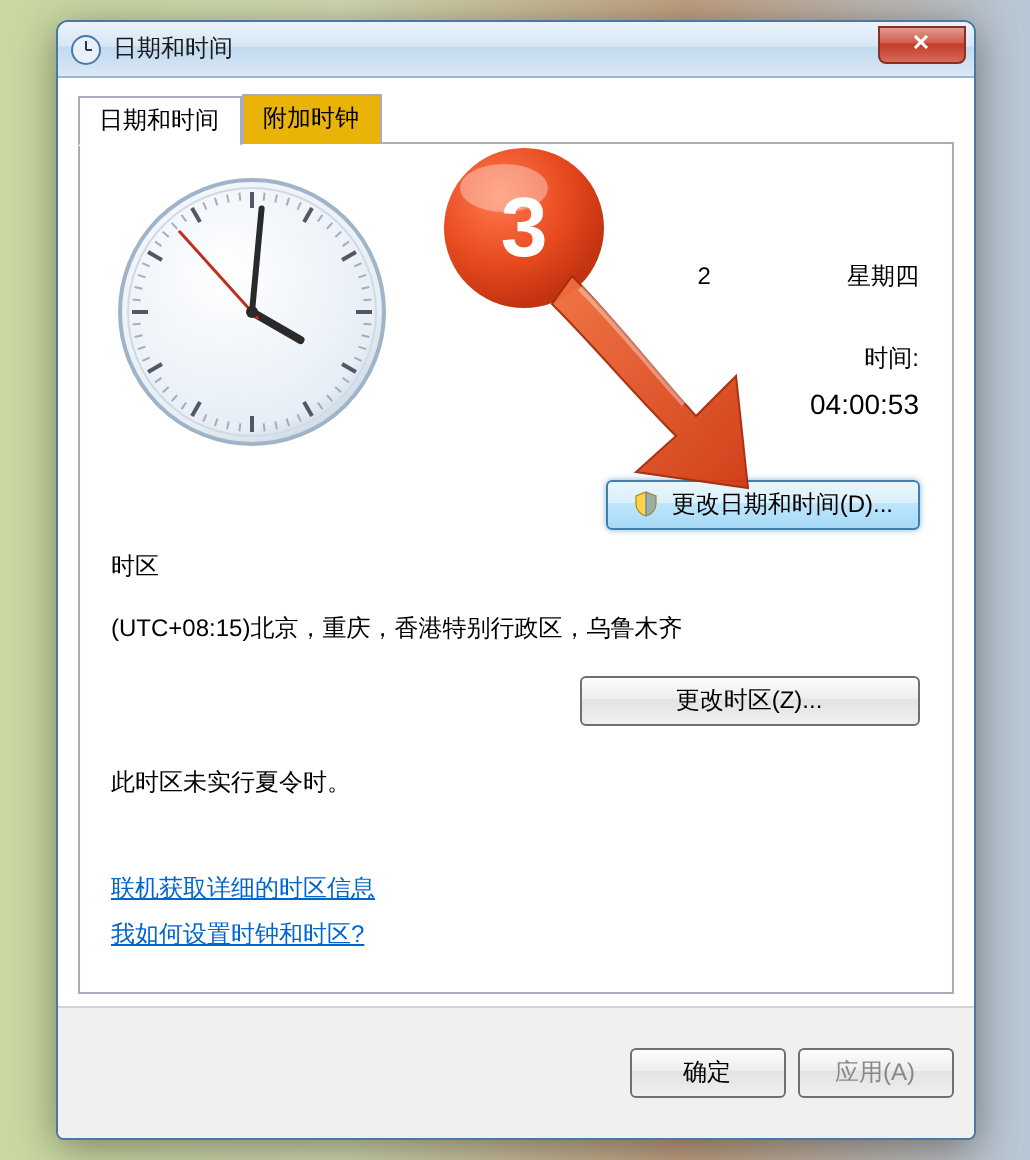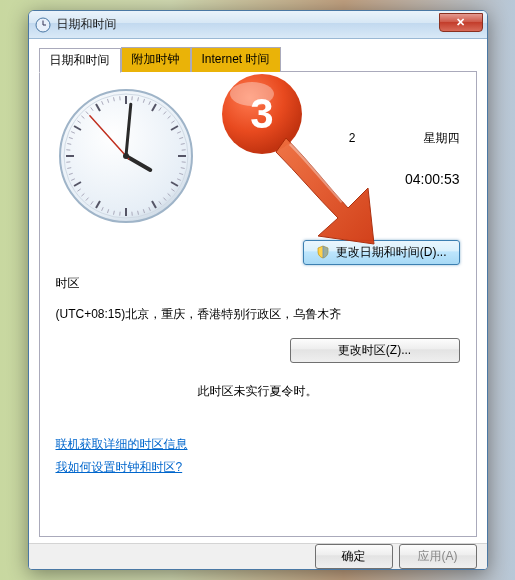--- a/index.html
+++ b/index.html
@@ -104,29 +104,29 @@
     border: 1px solid #3c7fb1;
     background: linear-gradient(#eaf6fd, #d9f0fc 45%, #bee6fd 46%, #a7d9f5);
     box-shadow: 0 0 3px rgba(60,127,177,0.6);
   }
   .row-changedt {
     text-align: right; margin: 14px 0 10px 0;
   }
   .tz-label { margin-bottom: 14px; }
   .tz-value { margin-bottom: 14px; }
   .row-changetz { text-align: right; margin-bottom: 20px; margin-top: 15px; }
-  .dst-note { margin-bottom: 36px; text-align: center; }
+  .dst-note { margin-bottom: 36px; }
   .links a {
     color: #0066cc; text-decoration: underline; cursor: pointer;
     display: inline-block; margin-bottom: 6px;
   }
   .footer {
     background: #f0f0f0;
     border-top: 1px solid #d4d4d4;
-    padding: 0 10px;
+    padding: 20px 10px;
     display: flex; justify-content: flex-end; gap: 6px;
   }
   .footer .btn { min-width: 78px; }
   .btn[disabled] { color: #888; cursor: default; }
   
   .anno {
     position: absolute;
     left: 158px; top: -4px;
     width: 190px; height: 190px;
     pointer-events: none;
@@ -151,21 +151,20 @@
           </svg>
     </span>
     <span class="title-text">日期和时间</span>
     <div class="close-btn">✕</div>
   </div>
 
   <div class="body">
     <div class="tabstrip">
       <div class="tab active">日期和时间</div>
       <div class="tab">附加时钟</div>
-      <div class="tab">Internet 时间</div>
     </div>
 
     <div class="tabpanel">
 
       <div class="row-top">
         <div class="clock">
           <svg class="clock-face" viewBox="0 0 140 140">
             <defs>
               <radialGradient id="rg" cx="40%" cy="35%" r="70%">
                 <stop offset="0%" stop-color="#ffffff"></stop>
@@ -242,20 +241,21 @@
             <line id="s-hand" x1="70" y1="74" x2="70" y2="16" stroke="#c03020" stroke-width="1.5" stroke-linecap="round" transform="rotate(318 70 70)"></line>
             <circle cx="70" cy="70" r="3" fill="#2a2a2a"></circle>
           </svg>
         </div>
         <div class="date-area">
           <div class="date-line">
             <span>2</span>
             <span style="visibility:hidden">0000-00-00</span>
             <span>星期四</span>
           </div>
+          <div class="time-label">时间:</div>
           <div class="time-value">04:00:53</div>
         </div>
       </div>
 
       <div class="row-changedt">
         <button class="btn btn-highlight">
           <span class="shield">
             <svg viewBox="0 0 14 14">
                   <path d="M7 1 L12 3 V7 C12 10 9.5 12.5 7 13 C4.5 12.5 2 10 2 7 V3 Z" fill="#ffd24a" stroke="#b88800" stroke-width="0.6"></path>
                   <path d="M7 1 L7 13" stroke="#3a7adf" stroke-width="0.6"></path>

